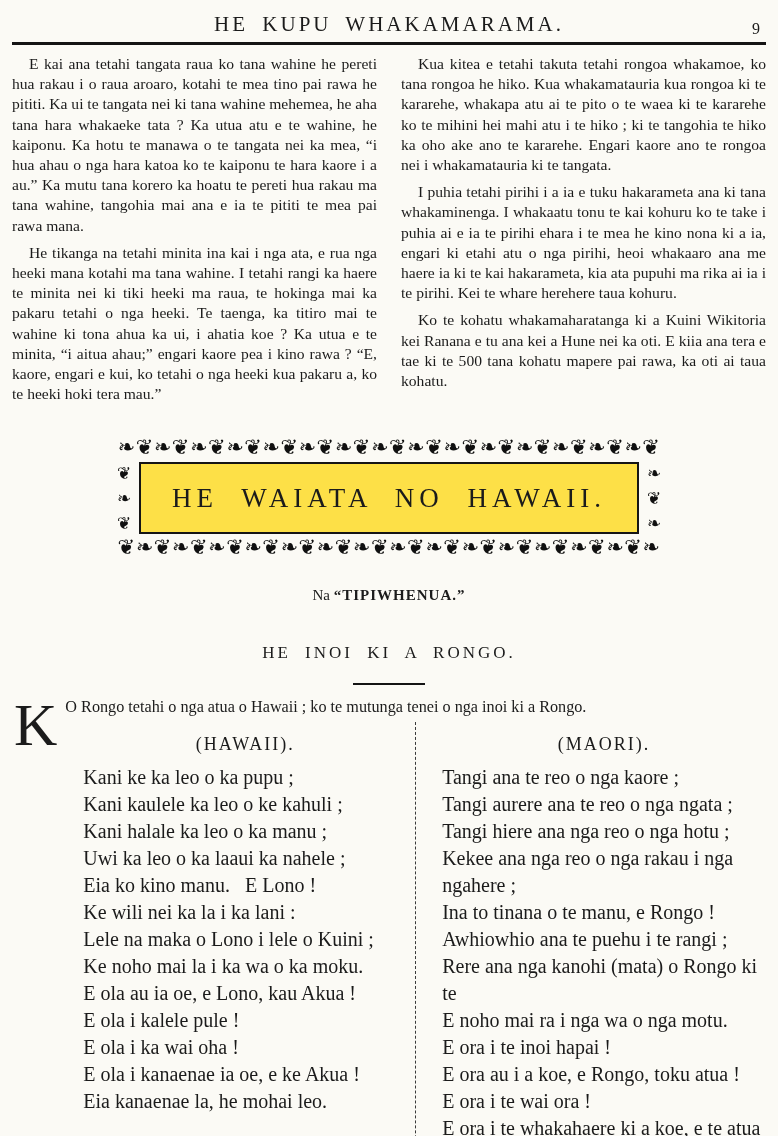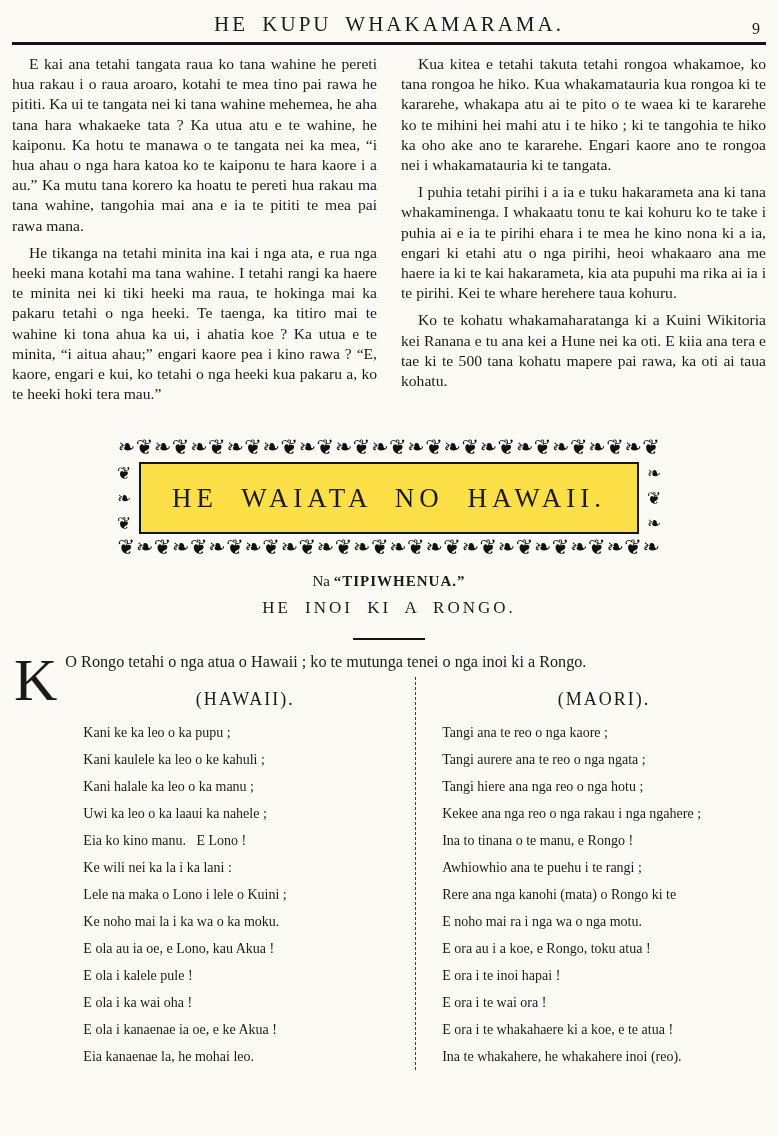--- a/index.html
+++ b/index.html
@@ -34,36 +34,36 @@
     font-family:"DejaVu Sans",sans-serif; color:#101010; width:26px;
     display:flex; flex-direction:column; justify-content:space-around; align-items:center;
     font-size:17px; line-height:17px; overflow:hidden;
   }
   .banner-title-box {
     flex:1; border:2px solid #151515; margin:1px 2px;
     display:flex; align-items:center; justify-content:center; background:#fde047;
   }
   .banner-title { font-size:27px; letter-spacing:5px; word-spacing:12px; }
 
-  .byline { text-align:center; margin-top:12px; font-size:15px; }
+  .byline { text-align:center; margin-top:26px; font-size:15px; }
   .byline .name { font-weight:bold; letter-spacing:1px; }
-  .section-title { text-align:center; margin-top:8px; font-size:17px; letter-spacing:3px; word-spacing:7px; }
+  .section-title { text-align:center; margin-top:39px; font-size:17px; letter-spacing:3px; word-spacing:7px; }
   .mini-rule { border:0; border-top:2px solid #141414; width:72px; margin:20px auto 12px auto; }
 
   
   .intro { font-size:16.2px; line-height:21px; padding:0 2px; }
   .dropcap { float:left; font-size:60px; line-height:50px; margin:3px 8px 0 0; }
 
   
   .verses { display:flex; margin-top:4px; }
   .verse-col { flex:1; }
   .verse-col.right { border-left:1px dashed #3a3a3a; padding-left:26px; }
   .verse-col.left { padding-left:18px; padding-right:8px; }
   .verse-heading { text-align:center; font-size:18px; letter-spacing:2px; margin:12px 0 9px 0; }
-  .verse-line { font-size:14px; line-height:27px; white-space:pre-wrap; }
+  .verse-line { font-size:20px; line-height:27px; white-space:pre-wrap; }
 </style>
 </head>
 <body>
 
 <div class="page">
 
   <div class="masthead">
     <div class="masthead-title">HE KUPU WHAKAMARAMA.</div>
     <div class="page-number">9</div>
   </div>
@@ -143,22 +143,22 @@
       <div>
 
       <div class="verse-line">Tangi ana te reo o nga kaore ;</div>
           <div class="verse-line">Tangi aurere ana te reo o nga ngata ;</div>
           <div class="verse-line">Tangi hiere ana nga reo o nga hotu ;</div>
           <div class="verse-line">Kekee ana nga reo o nga rakau i nga ngahere ;</div>
           <div class="verse-line">Ina to tinana o te manu, e Rongo !</div>
           <div class="verse-line">Awhiowhio ana te puehu i te rangi ;</div>
           <div class="verse-line">Rere ana nga kanohi (mata) o Rongo ki te</div>
           <div class="verse-line">E noho mai ra i nga wa o nga motu.</div>
+          <div class="verse-line">E ora i te inoi hapai !</div>
           <div class="verse-line">E ora au i a koe, e Rongo, toku atua !</div>
-          <div class="verse-line">E ora i te inoi hapai !</div>
           <div class="verse-line">E ora i te wai ora !</div>
           <div class="verse-line">E ora i te whakahaere ki a koe, e te atua !</div>
           <div class="verse-line">Ina te whakahere, he whakahere inoi (reo).</div>
         </div>
     </div>
   </div>
 
 </div>
 
 </body></html>

